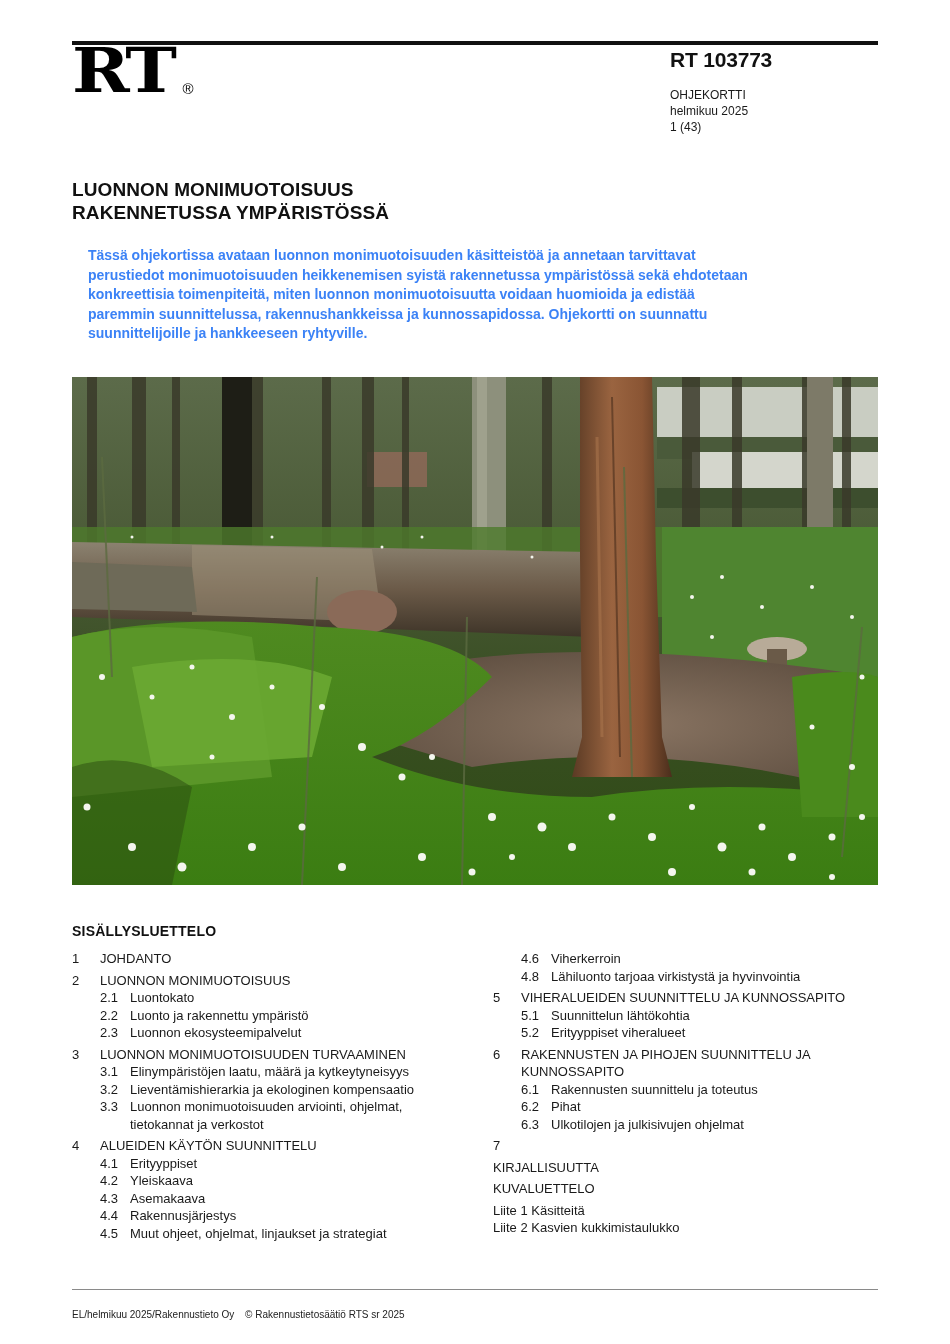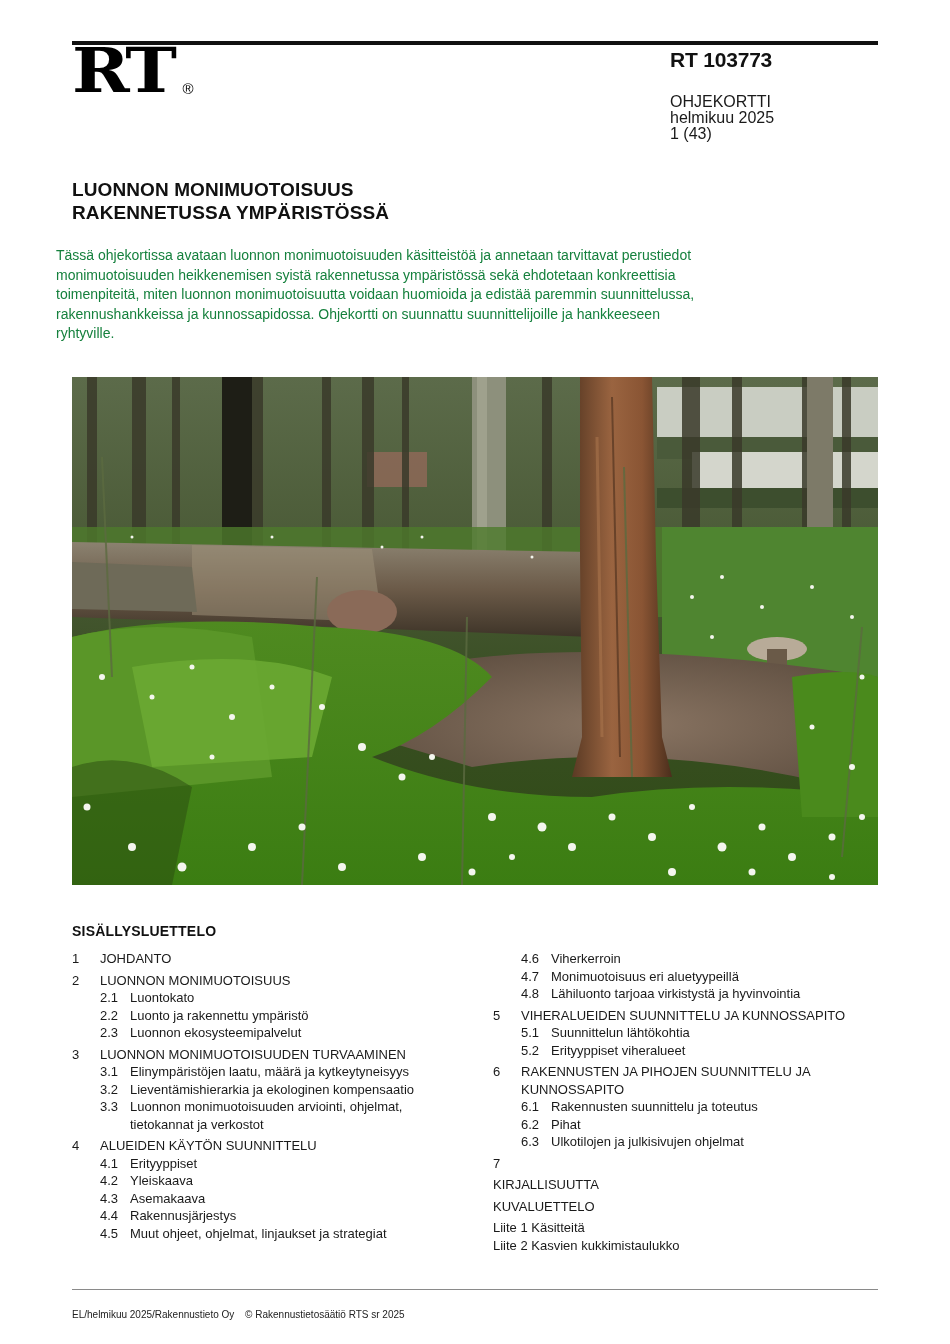--- a/index.html
+++ b/index.html
@@ -6,27 +6,27 @@
     html, body { width: 950px; height: 1344px; background: #ffffff; }
     body { position: relative; font-family: "DejaVu Sans", "Liberation Sans", sans-serif; color: #1a1a1a; overflow: hidden; }
 
     .top-rule { position: absolute; left: 72px; top: 41px; width: 806px; height: 4px; background: #111; }
 
     .logo { position: absolute; left: 72px; top: 45px; height: 52px; display: flex; align-items: flex-end; }
     .logo-text { font-family: "DejaVu Serif", "Liberation Serif", serif; font-weight: 900; font-size: 62px; line-height: 52px; letter-spacing: -3px; color: #000; transform: scaleX(1.12); transform-origin: left top; }
     .logo-reg { font-family: "Liberation Sans", sans-serif; font-size: 15px; margin-left: 20px; margin-top: 2px; color: #000; }
 
     .doc-id { position: absolute; left: 670px; top: 48px; font-family: "Liberation Sans", sans-serif; font-weight: 700; font-size: 21px; color: #111; letter-spacing: -0.2px; }
-    .doc-meta { position: absolute; left: 670px; top: 94px; font-family: "Liberation Sans", sans-serif; font-size: 16px; line-height: 16px; color: #1a1a1a; }
+    .doc-meta { position: absolute; left: 670px; top: 87px; font-family: "Liberation Sans", sans-serif; font-size: 12px; line-height: 16px; color: #1a1a1a; }
     .doc-meta div { white-space: nowrap; }
 
     .title { position: absolute; left: 72px; top: 178px; font-family: "Liberation Sans", sans-serif; font-weight: 700; font-size: 19px; line-height: 23px; color: #111; letter-spacing: 0.1px; }
     .title div { white-space: nowrap; }
 
-    .intro { position: absolute; left: 56px; top: 246px; width: 660px; font-family: "Liberation Sans", sans-serif; font-weight: 400; font-size: 14px; line-height: 19.6px; color: #15803d; }
+    .intro { position: absolute; left: 88px; top: 246px; width: 660px; font-family: "Liberation Sans", sans-serif; font-weight: 700; font-size: 14px; line-height: 19.6px; color: #3b82f6; }
 
     .photo { position: absolute; left: 72px; top: 377px; width: 806px; height: 508px; overflow: hidden; background: #3c5a1f; }
     .photo svg { display: block; width: 806px; height: 508px; }
 
     .toc-title { position: absolute; left: 72px; top: 923px; font-family: "Liberation Sans", sans-serif; font-weight: 700; font-size: 14px; color: #111; letter-spacing: 0.2px; }
 
     .toc-col { position: absolute; font-family: "Liberation Sans", sans-serif; font-size: 13px; color: #1a1a1a; }
     .toc-col.left { left: 72px; top: 950px; width: 410px; }
     .toc-col.right { left: 493px; top: 950px; width: 390px; }
 
@@ -282,24 +282,20 @@
     <span>Muut ohjeet, ohjelmat, linjaukset ja strategiat</span>
   </div>
 </div>
 
 <div class="toc-col right">
   <div class="toc-row toc-sub">
     <span class="toc-num">4.6</span>
     <span>Viherkerroin</span>
   </div>
   <div class="toc-row toc-sub">
-    <span class="toc-num">4.7</span>
-    <span>Monimuotoisuus eri aluetyypeillä</span>
-  </div>
-  <div class="toc-row toc-sub">
     <span class="toc-num">4.8</span>
     <span>Lähiluonto tarjoaa virkistystä ja hyvinvointia</span>
   </div>
   <div class="toc-row toc-main">
     <span class="toc-num">5</span>
     <span>VIHERALUEIDEN SUUNNITTELU JA KUNNOSSAPITO</span>
   </div>
   <div class="toc-row toc-sub">
     <span class="toc-num">5.1</span>
     <span>Suunnittelun lähtökohtia</span>

